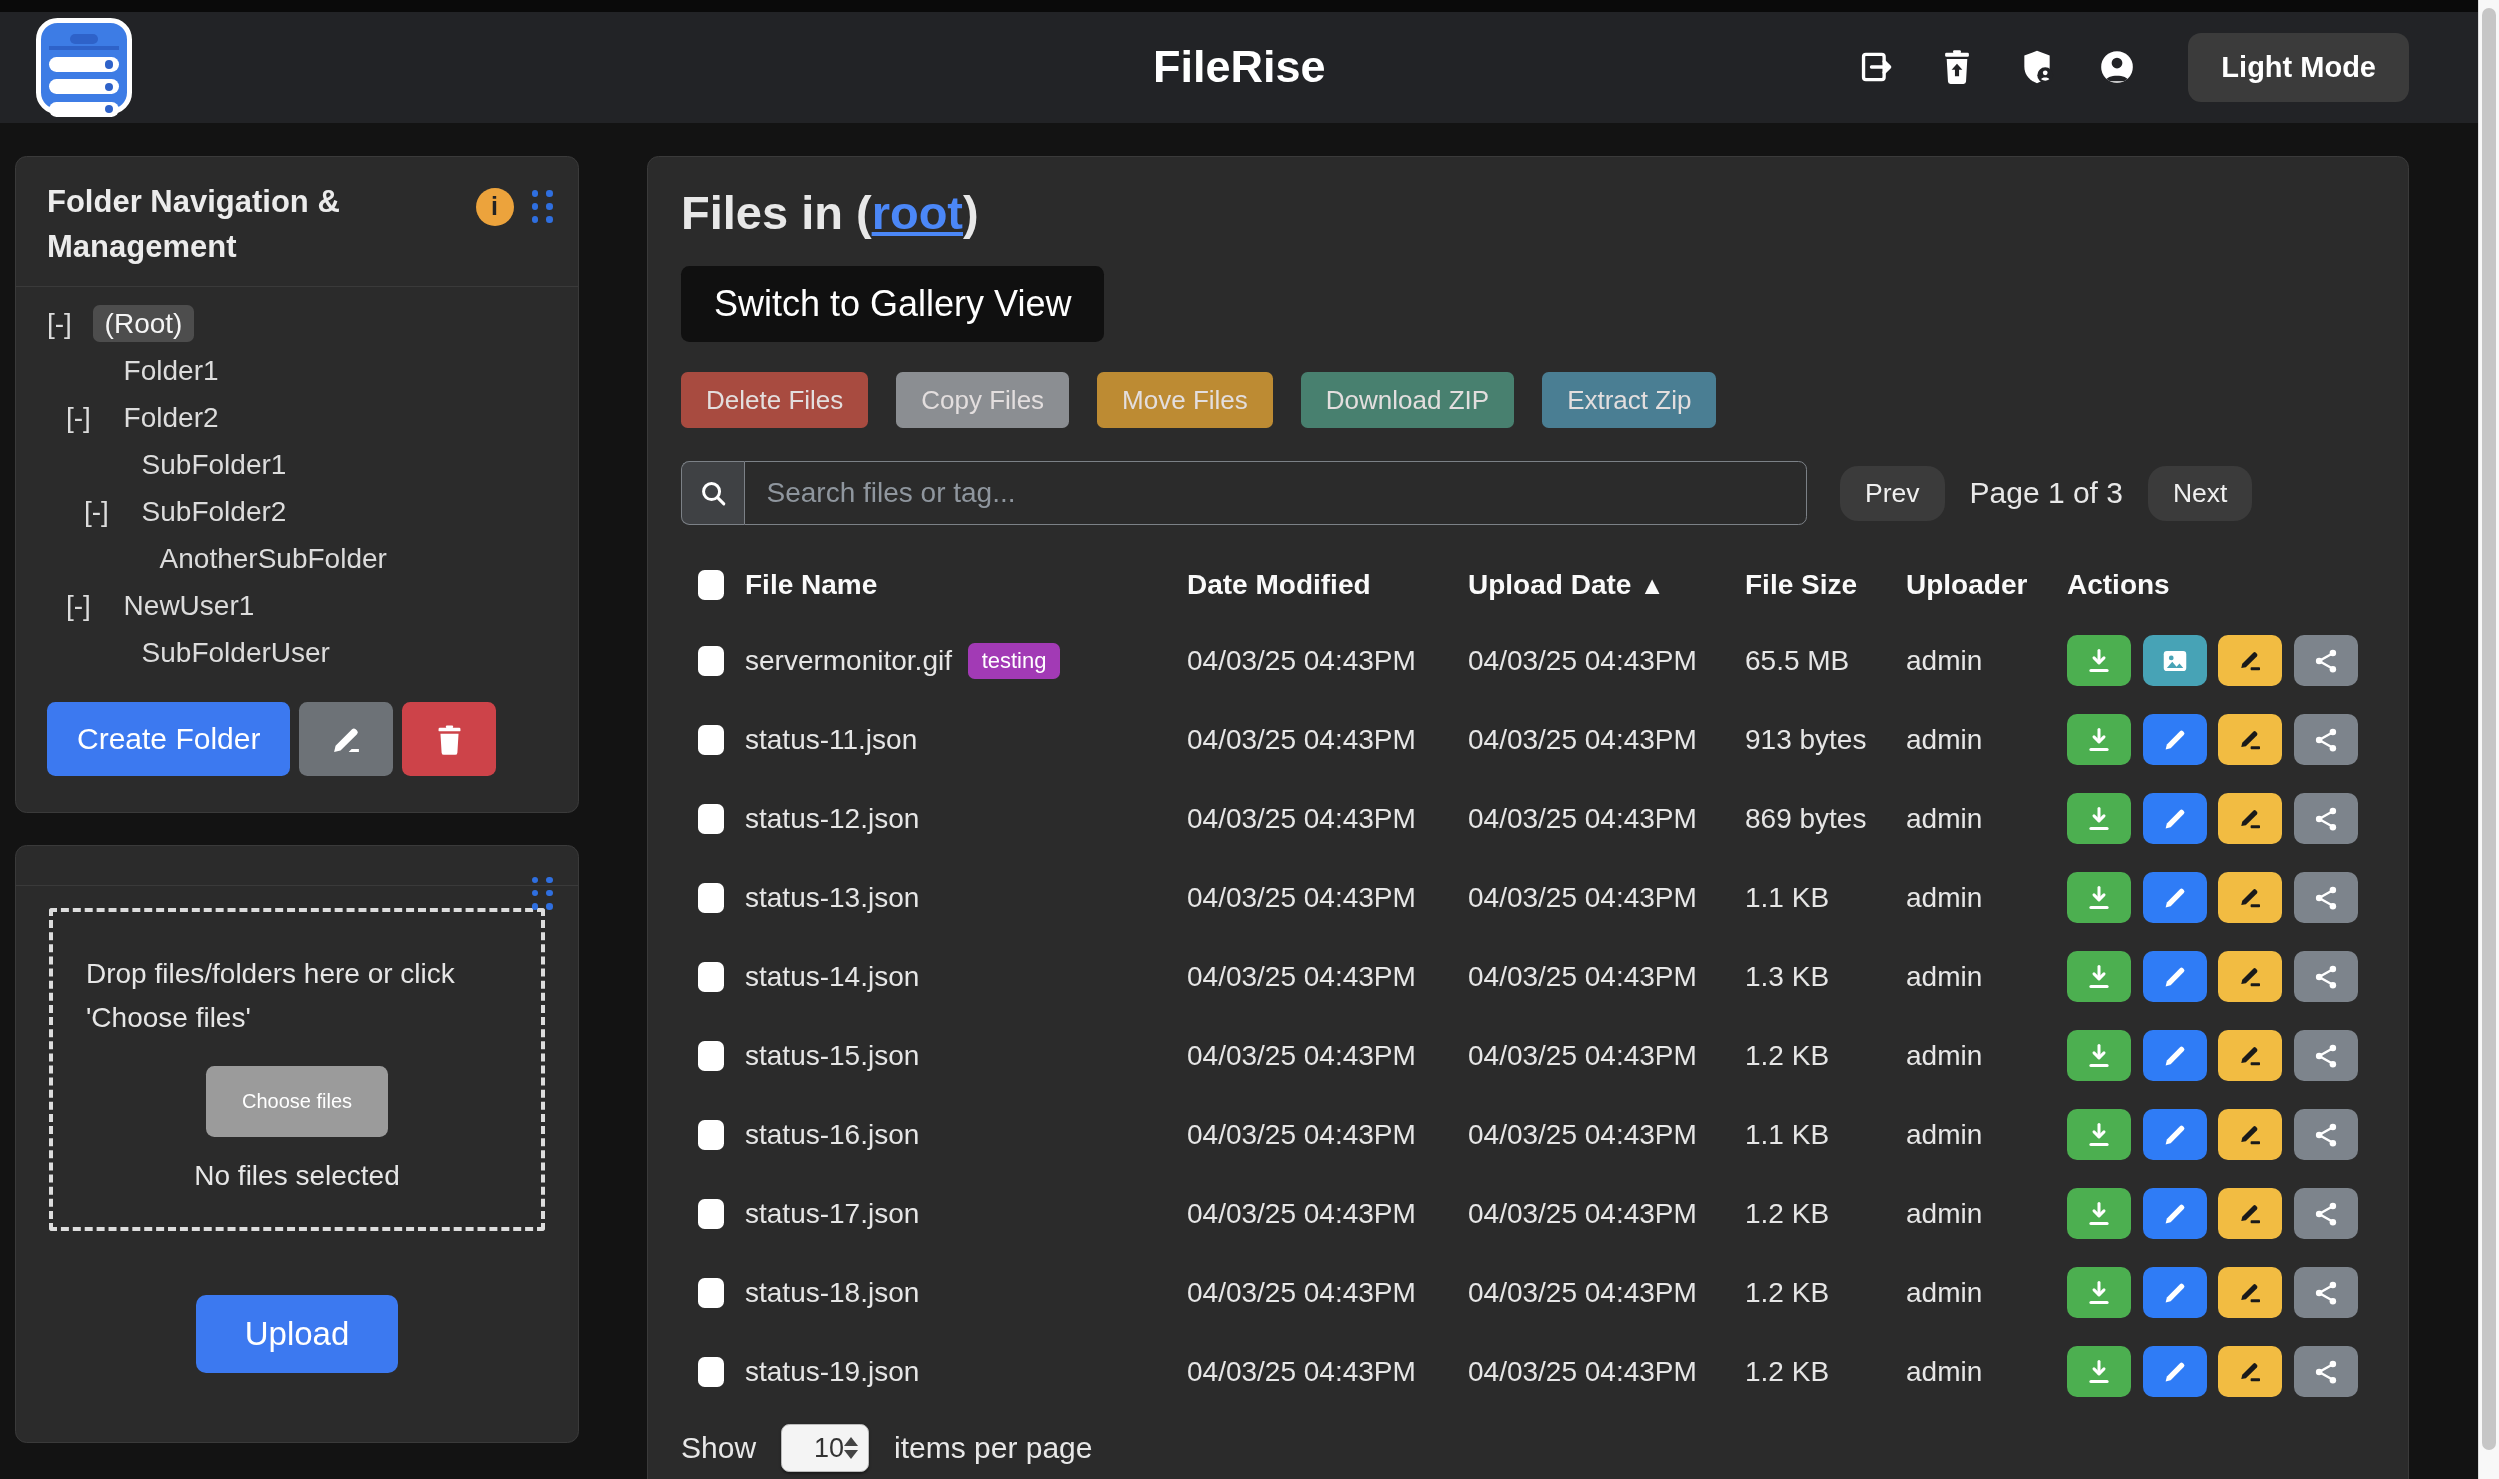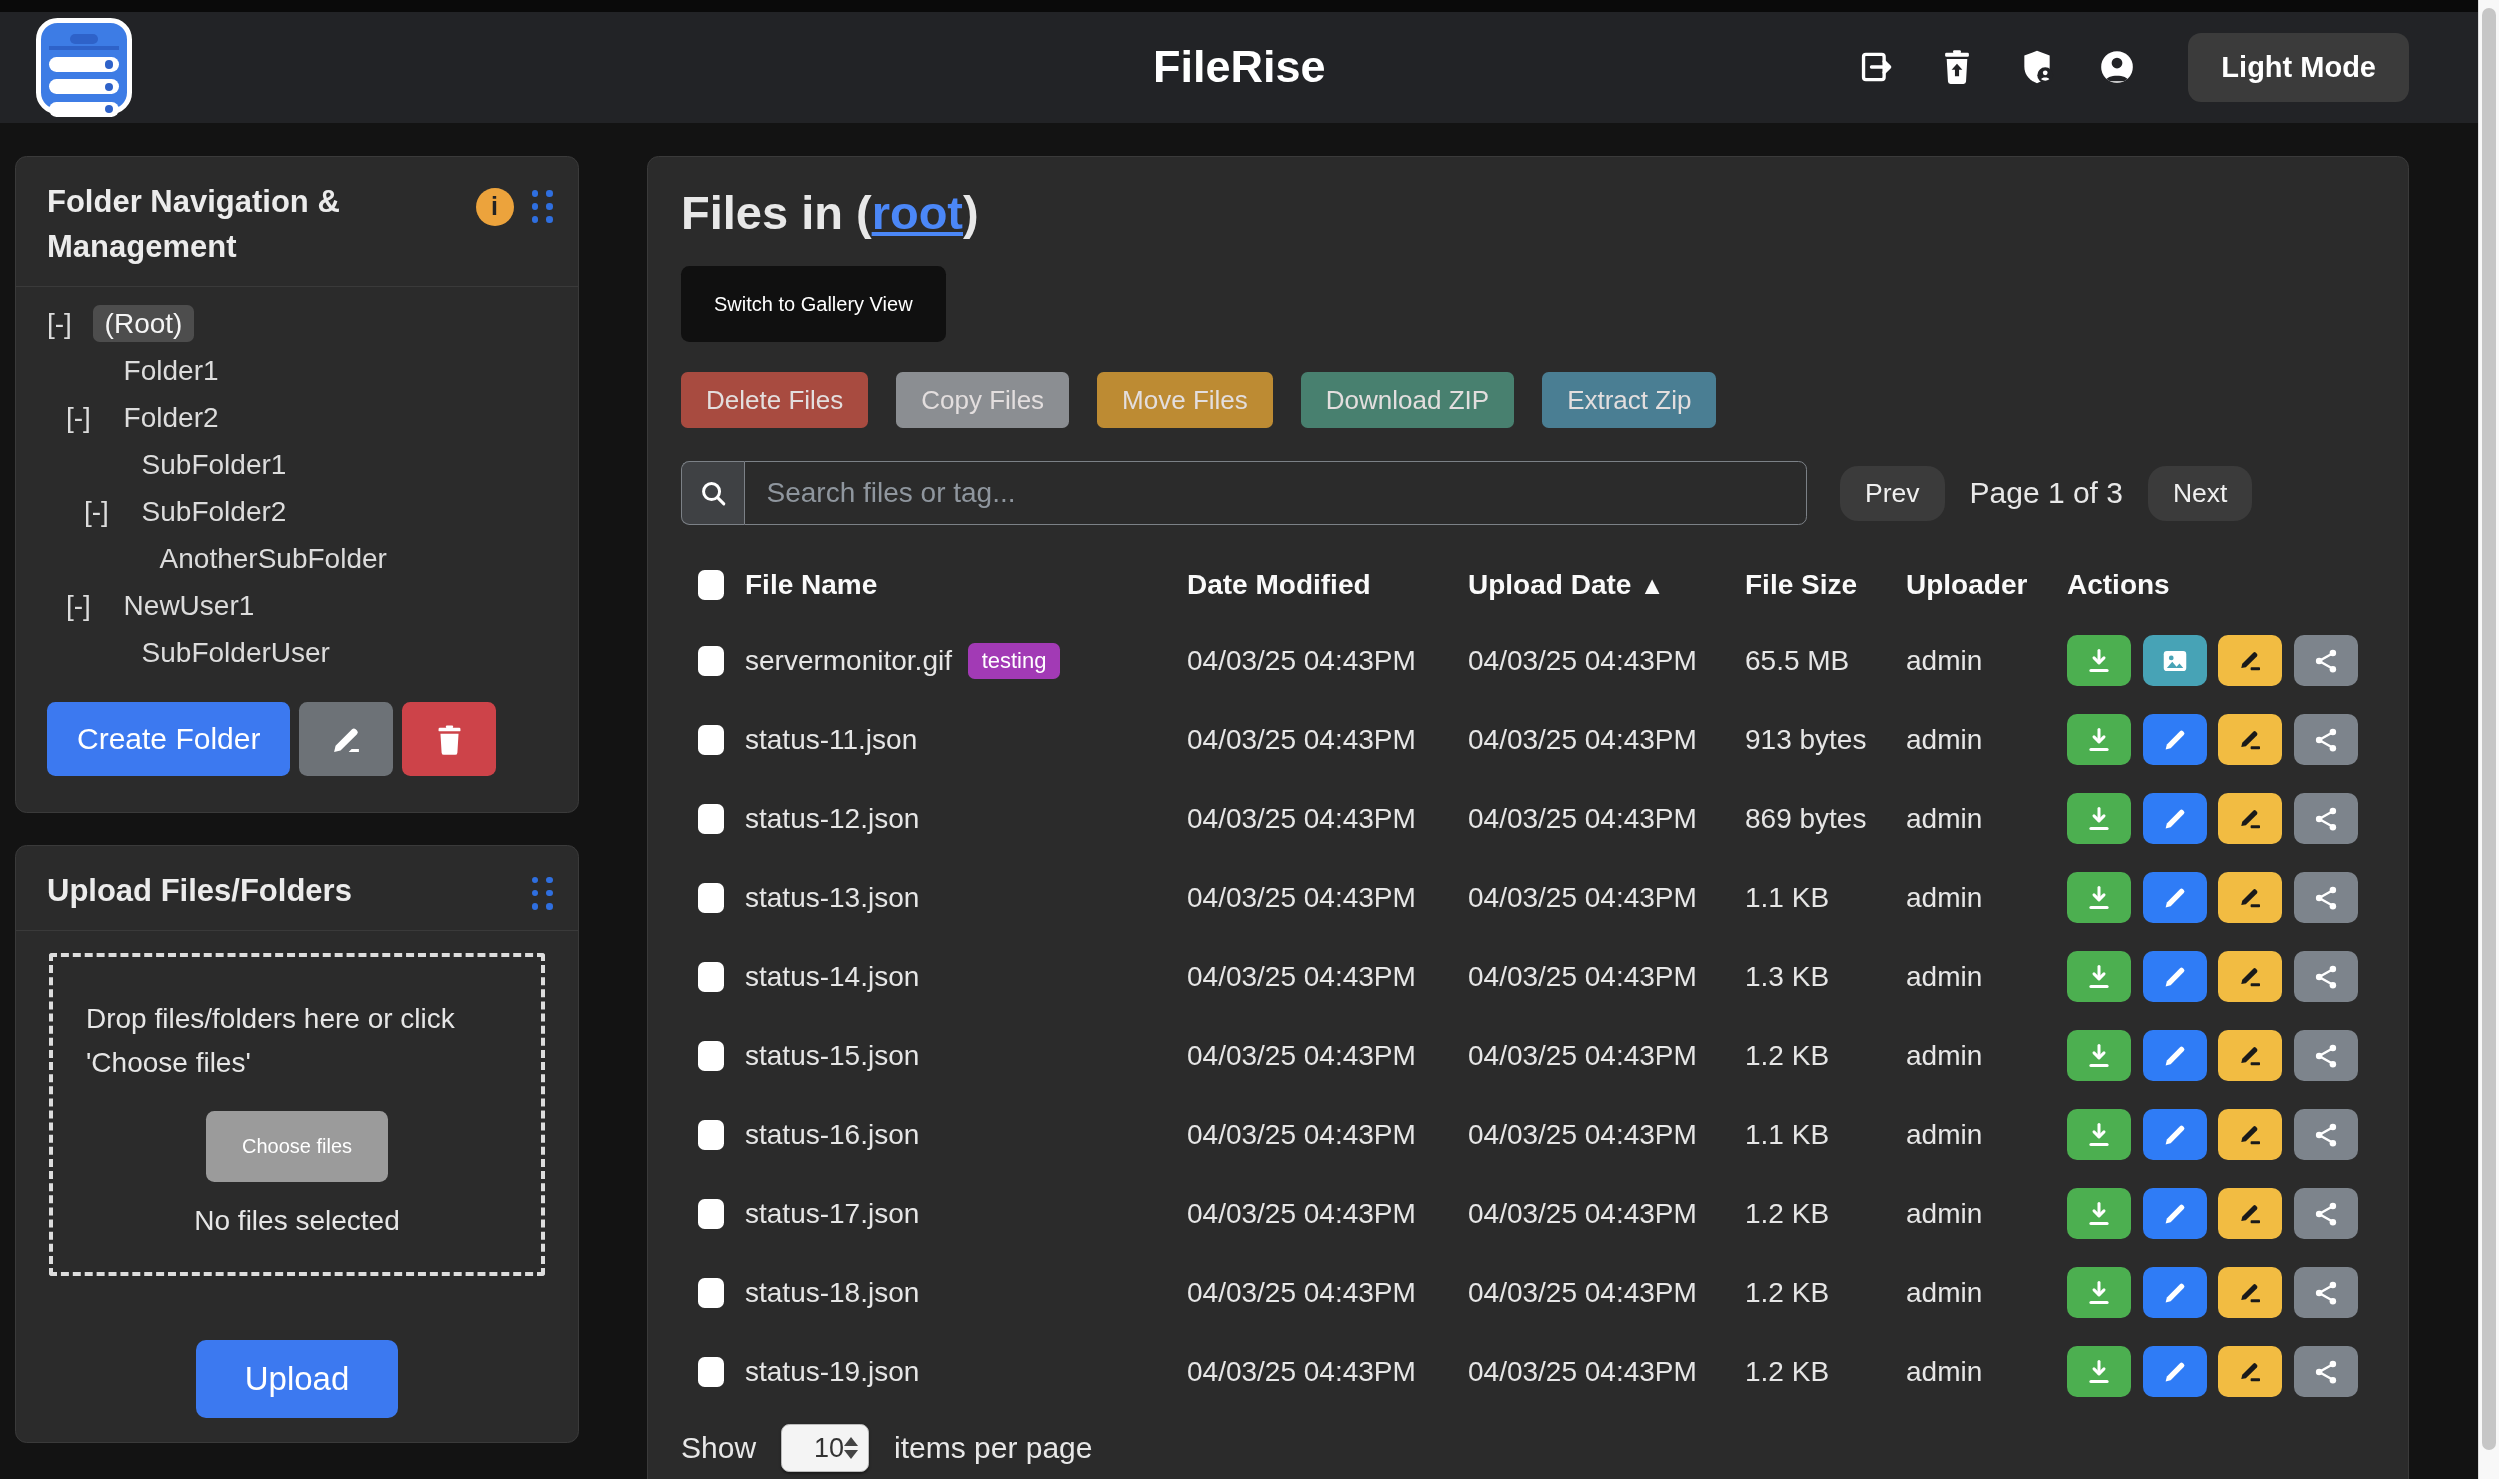--- a/index.html
+++ b/index.html
@@ -59,21 +59,21 @@
     border-radius:8.3px; font-size:20px; }
   .no-files { text-align:center; margin-top:23px; font-size:28px; color:#e6e6e6; }
   .upload-btn { display:block; margin:64px auto 0; width:202px; height:78px; background:#3c79f0;
     border-radius:10px; font-size:33px; }
 
   
   #main-panel { left:647px; top:33px; width:1762px; height:1405px; padding:28px 33px 0; }
   .files-title { font-size:47px; font-weight:bold; color:#e8e8e8; }
   .files-title a { color:#4b87f7; text-decoration:underline; cursor:pointer; }
   .gallery-btn { margin-top:26.5px; height:76px; padding:0 33px; background:#101010; border-radius:8.3px;
-    font-size:20px; color:#fff; display:inline-flex; align-items:center; }
+    font-size:36px; color:#fff; display:inline-flex; align-items:center; }
   .bulk-row { margin-top:30px; display:flex; gap:28px; }
   .bulk-btn { height:56px; padding:0 25px; border-radius:6.6px; font-size:26px; color:#e3dede; }
   .bulk-delete { background:#a84b40; } .bulk-copy { background:#8b8e92; } .bulk-move { background:#bd8b33; }
   .bulk-dzip { background:#48806f; } .bulk-ezip { background:#4a7e93; }
   .search-row { margin-top:33px; display:flex; align-items:center; }
   .search-icon-box { width:63px; height:64px; flex:none; background:#3f4144; border:1.7px solid #7c8187; border-right:none;
     border-radius:8.3px 0 0 8.3px; display:flex; align-items:center; justify-content:center; }
   .search-input { width:1063px; height:64px; background:transparent; border:1.7px solid #7c8187; border-radius:0 8.3px 8.3px 0;
     font-size:28px; font-family:inherit; color:#ddd; padding:0 21.5px; outline:none; }
   .search-input::placeholder { color:#8f969e; }
@@ -235,21 +235,20 @@
           <rect x="4.5" y="4" width="15" height="2.4" rx="0.8"></rect>
             <rect x="9.5" y="2.4" width="5" height="1.8" rx="0.7"></rect>
           <path d="M5.8 8h12.4l-0.8 13a1.6 1.6 0 0 1-1.6 1.5H8.2a1.6 1.6 0 0 1-1.6-1.5z"></path>
         </svg>
       </button>
     </div>
   </section>
 
   <section class="panel" id="upload-panel">
     <div class="panel-head">
-      <div class="panel-title">Upload Files/Folders</div>
       <div class="panel-head-icons">
         <span class="drag-handle">
             <i></i>
             <i></i>
             <i></i>
             <i></i>
             <i></i>
             <i></i>
           </span>
       </div>

